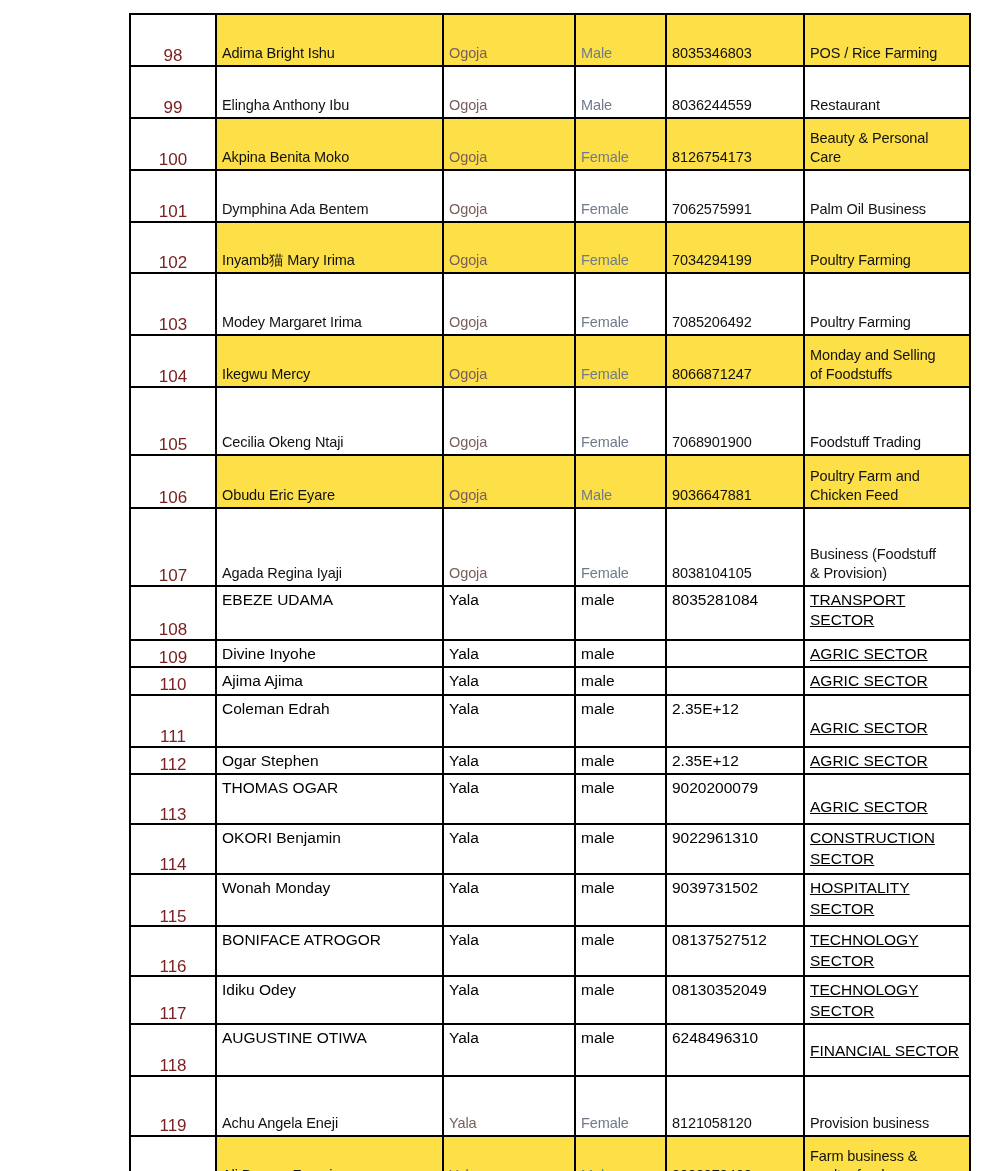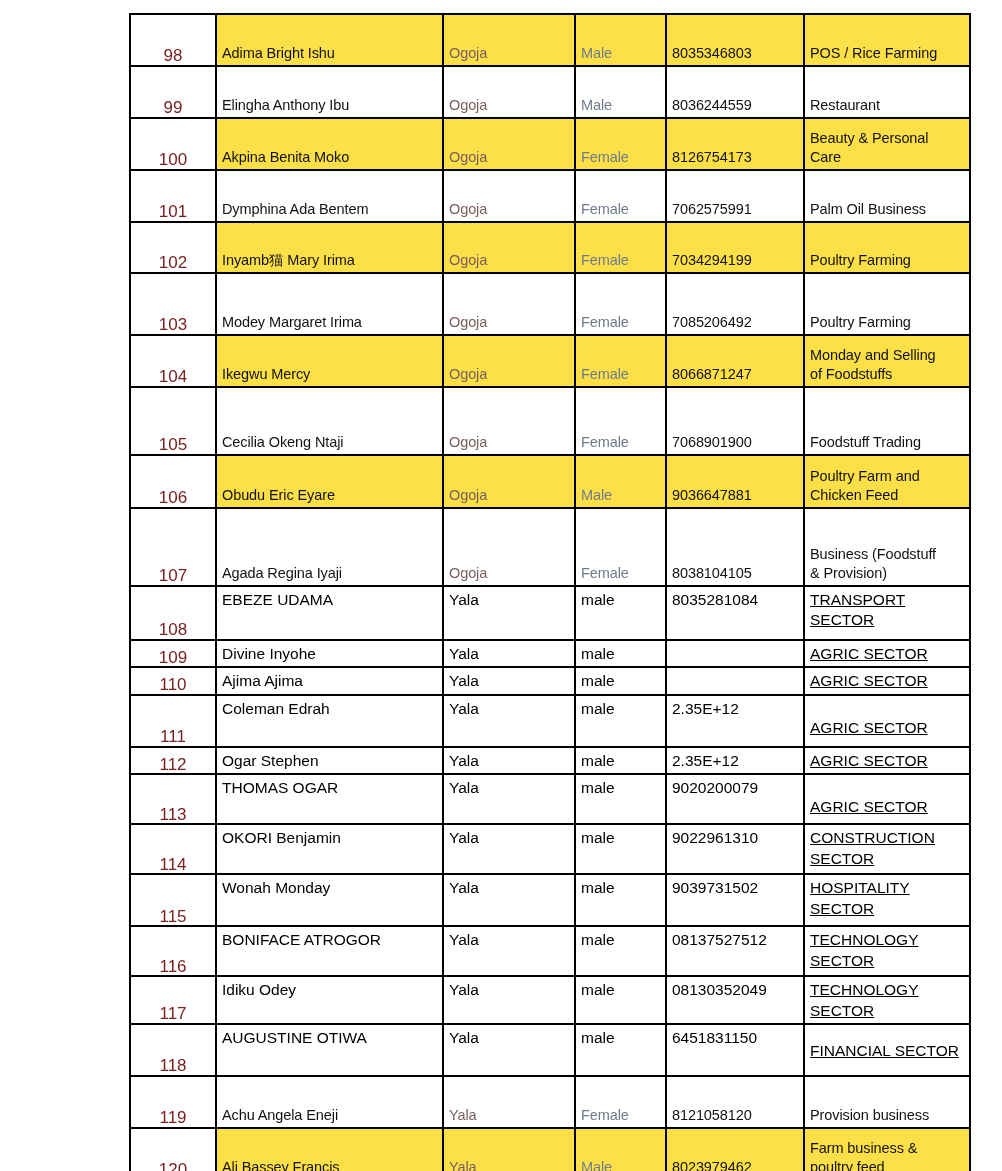--- a/index.html
+++ b/index.html
@@ -481,27 +481,27 @@
           <td class="body name">
             <span class="cell">AUGUSTINE OTIWA</span>
           </td>
           <td class="body lga">
             <span class="cell">Yala</span>
           </td>
           <td class="body sex">
             <span class="cell">male</span>
           </td>
           <td class="body phone">
-            <span class="cell">6451831150</span>
+            <span class="cell">6248496310</span>
           </td>
           <td class="body biz mid">
             <span class="cell">FINANCIAL SECTOR</span>
           </td>
         </tr>
-        <tr class="styleA" style="height: 52px; margin-top: 36px;">
+        <tr class="styleA" style="height: 60px; margin-top: 36px;">
           <td class="idx">119</td>
           <td class="body name">
             <span class="cell">Achu Angela Eneji</span>
           </td>
           <td class="body lga">
             <span class="cell">Yala</span>
           </td>
           <td class="body sex">
             <span class="cell">Female</span>
           </td>

